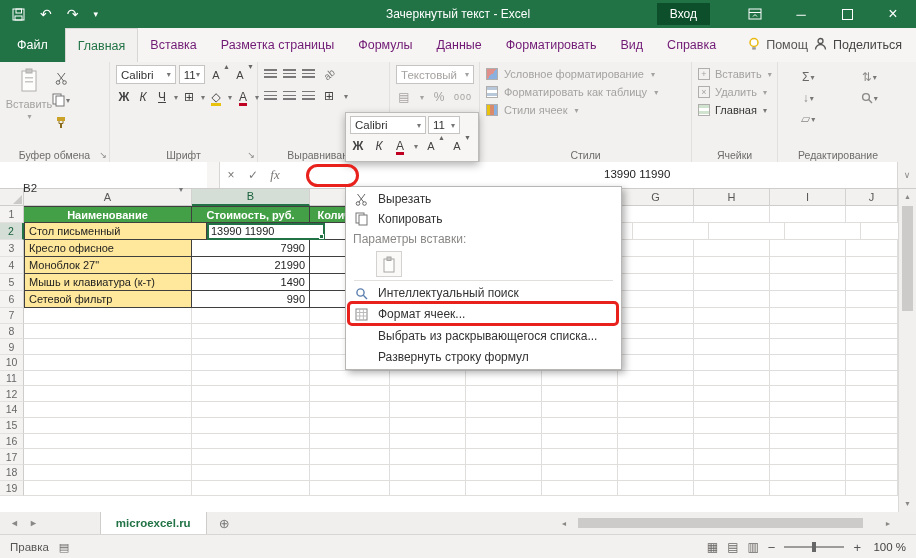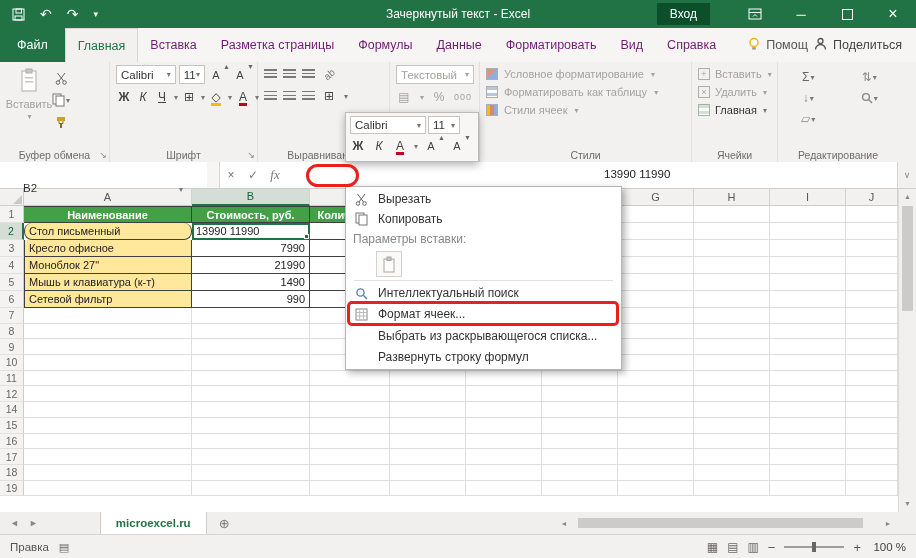--- a/index.html
+++ b/index.html
@@ -430,21 +430,21 @@
           <div class="cell" style="width: 76px;"></div>
           <div class="cell" style="width: 76px;"></div>
           <div class="cell" style="width: 76px;"></div>
           <div class="cell" style="width: 76px;"></div>
           <div class="cell" style="width: 76px;"></div>
           <div class="cell" style="width: 76px;"></div>
           <div class="cell" style="width: 52px;"></div>
         </div>
         <div class="gridrow" style="height: 17px;">
           <div class="gut sel">2</div>
-          <div class="cell tan" style="width: 168px; border-radius: 8px;">Стол письменный</div>
+          <div class="cell tan" style="width: 183px;">Стол письменный</div>
           <div class="cell textl selcell" style="width: 118px;">13990 11990<span class="handle"></span></div>
           <div class="cell tbl" style="width: 80px;"></div>
           <div class="cell" style="width: 76px;"></div>
           <div class="cell" style="width: 76px;"></div>
           <div class="cell" style="width: 76px;"></div>
           <div class="cell" style="width: 76px;"></div>
           <div class="cell" style="width: 76px;"></div>
           <div class="cell" style="width: 76px;"></div>
           <div class="cell" style="width: 52px;"></div>
         </div>

